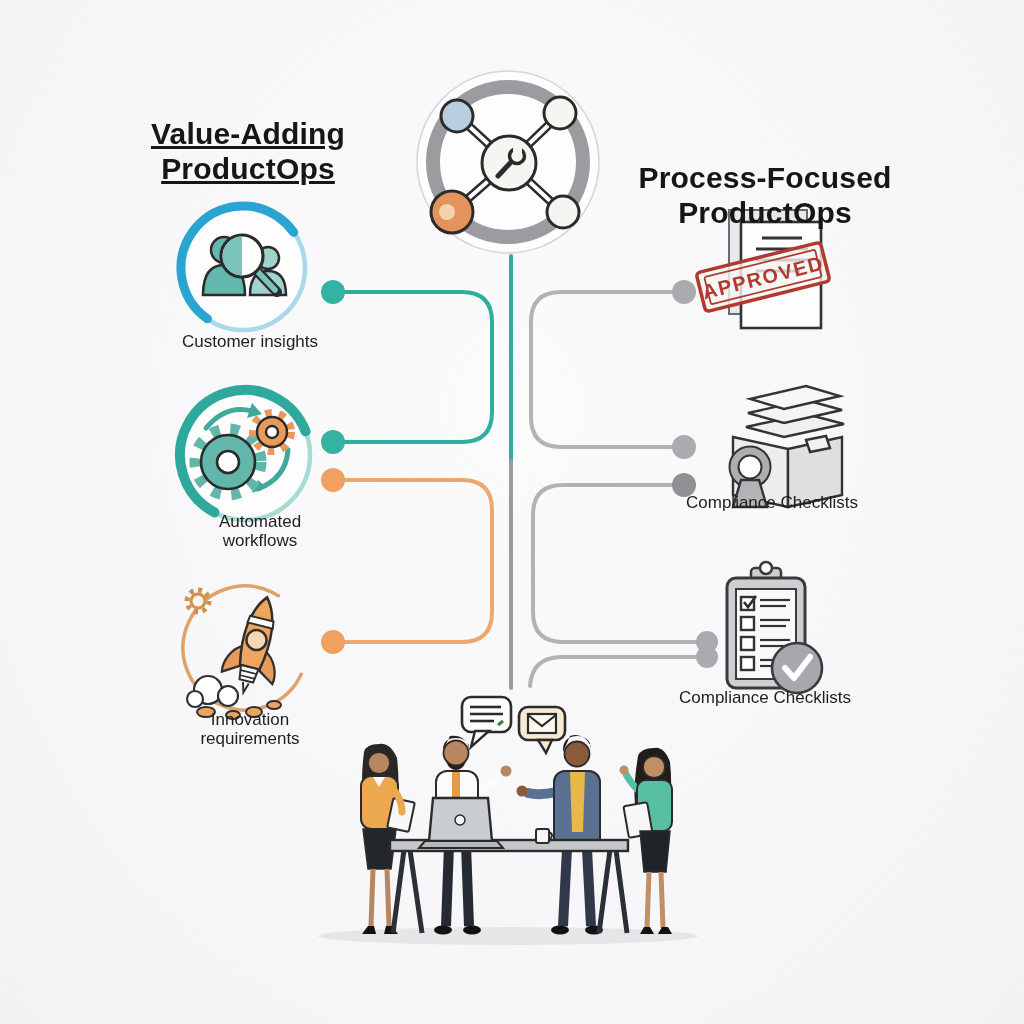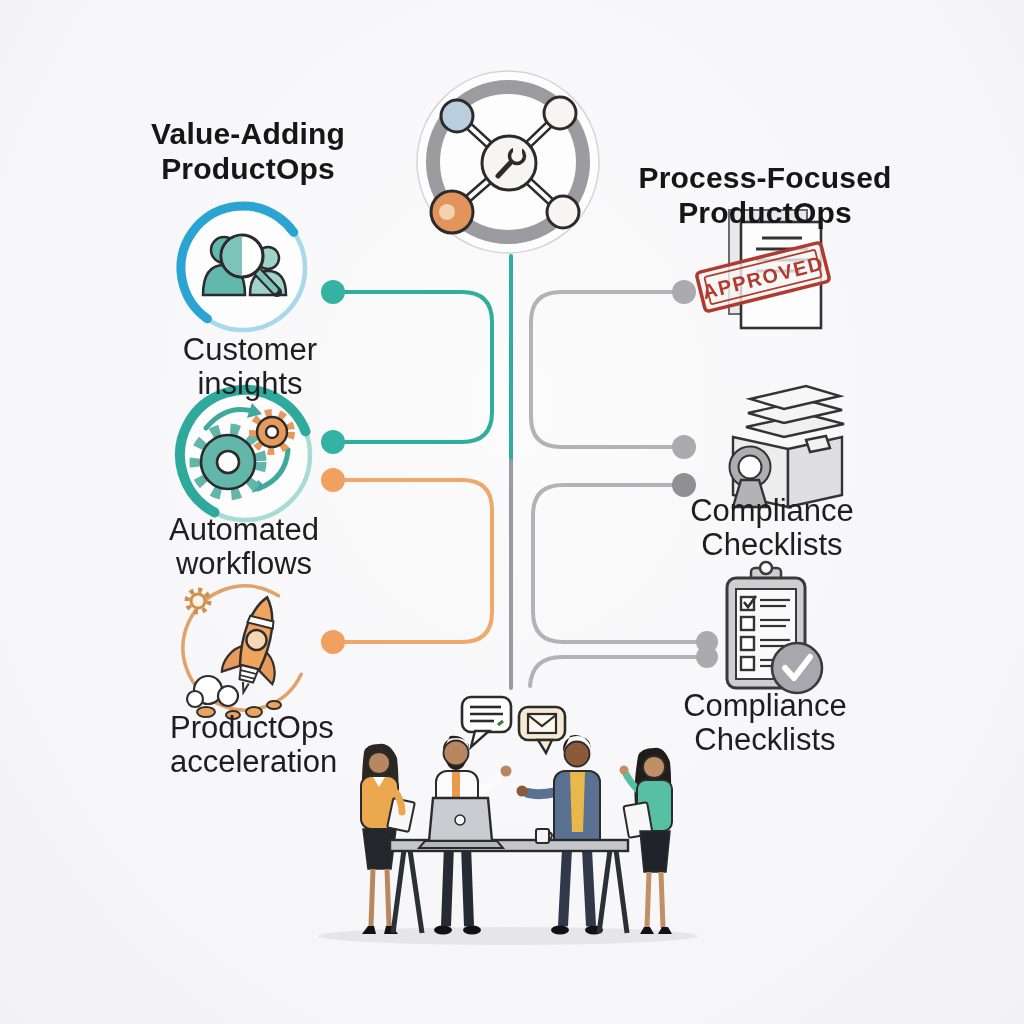--- a/index.html
+++ b/index.html
@@ -6,28 +6,28 @@
   .canvas{
     position:relative;width:1024px;height:1024px;margin:0 auto;
     background:radial-gradient(ellipse at 50% 40%, #fbfbfc 0%, #f6f6f8 70%, #f2f2f4 100%);
     font-family:"Liberation Sans", sans-serif;overflow:hidden;
   }
   svg.art{position:absolute;left:0;top:0;}
   .heading{
     position:absolute;text-align:center;font-weight:700;font-size:30px;
     line-height:1.17;color:#161616;letter-spacing:.2px;
   }
-  .heading.left{left:118px;top:116px;width:260px;}
+  .heading.left{left:118px;top:116px;width:260px;text-decoration:underline;}
   .heading.right{left:635px;top:116px;width:260px;margin-top:44px;}
   .item-label{
-    position:absolute;text-align:center;font-weight:500;font-size:31px;
+    position:absolute;text-align:center;font-weight:500;font-size:17px;
     line-height:1.1;color:#1e1e1e;
   }
   .lbl-customer{left:170px;top:333px;width:160px;}
-  .lbl-automated{left:164px;top:513px;width:160px;text-align:center;}
+  .lbl-automated{left:180px;top:513px;width:160px;text-align:center;}
   .lbl-innovation{left:170px;top:711px;width:160px;}
   .lbl-documentation{left:672px;top:326px;width:200px;}
   .lbl-compliance1{left:672px;top:494px;width:200px;}
   .lbl-compliance2{left:665px;top:689px;width:200px;}
 </style>
 </head>
 <body>
 
 <div class="canvas">
 
@@ -320,18 +320,18 @@
       <path d="M 528 715 L 542 726 L 556 715" fill="none" stroke="#2b2b2b" stroke-width="2.2"></path>
     </g>
   </g>
 </svg>
 
 <div class="heading left">Value-Adding ProductOps</div>
 <div class="heading right">Process-Focused ProductOps</div>
 
 <div class="item-label lbl-customer">Customer insights</div>
 <div class="item-label lbl-automated">Automated workflows</div>
-<div class="item-label lbl-innovation">ProductOps acceleration</div>
+<div class="item-label lbl-innovation">Innovation requirements</div>
 
 <div class="item-label lbl-compliance1">Compliance Checklists</div>
 <div class="item-label lbl-compliance2">Compliance Checklists</div>
 
 </div>
 
 </body></html>

